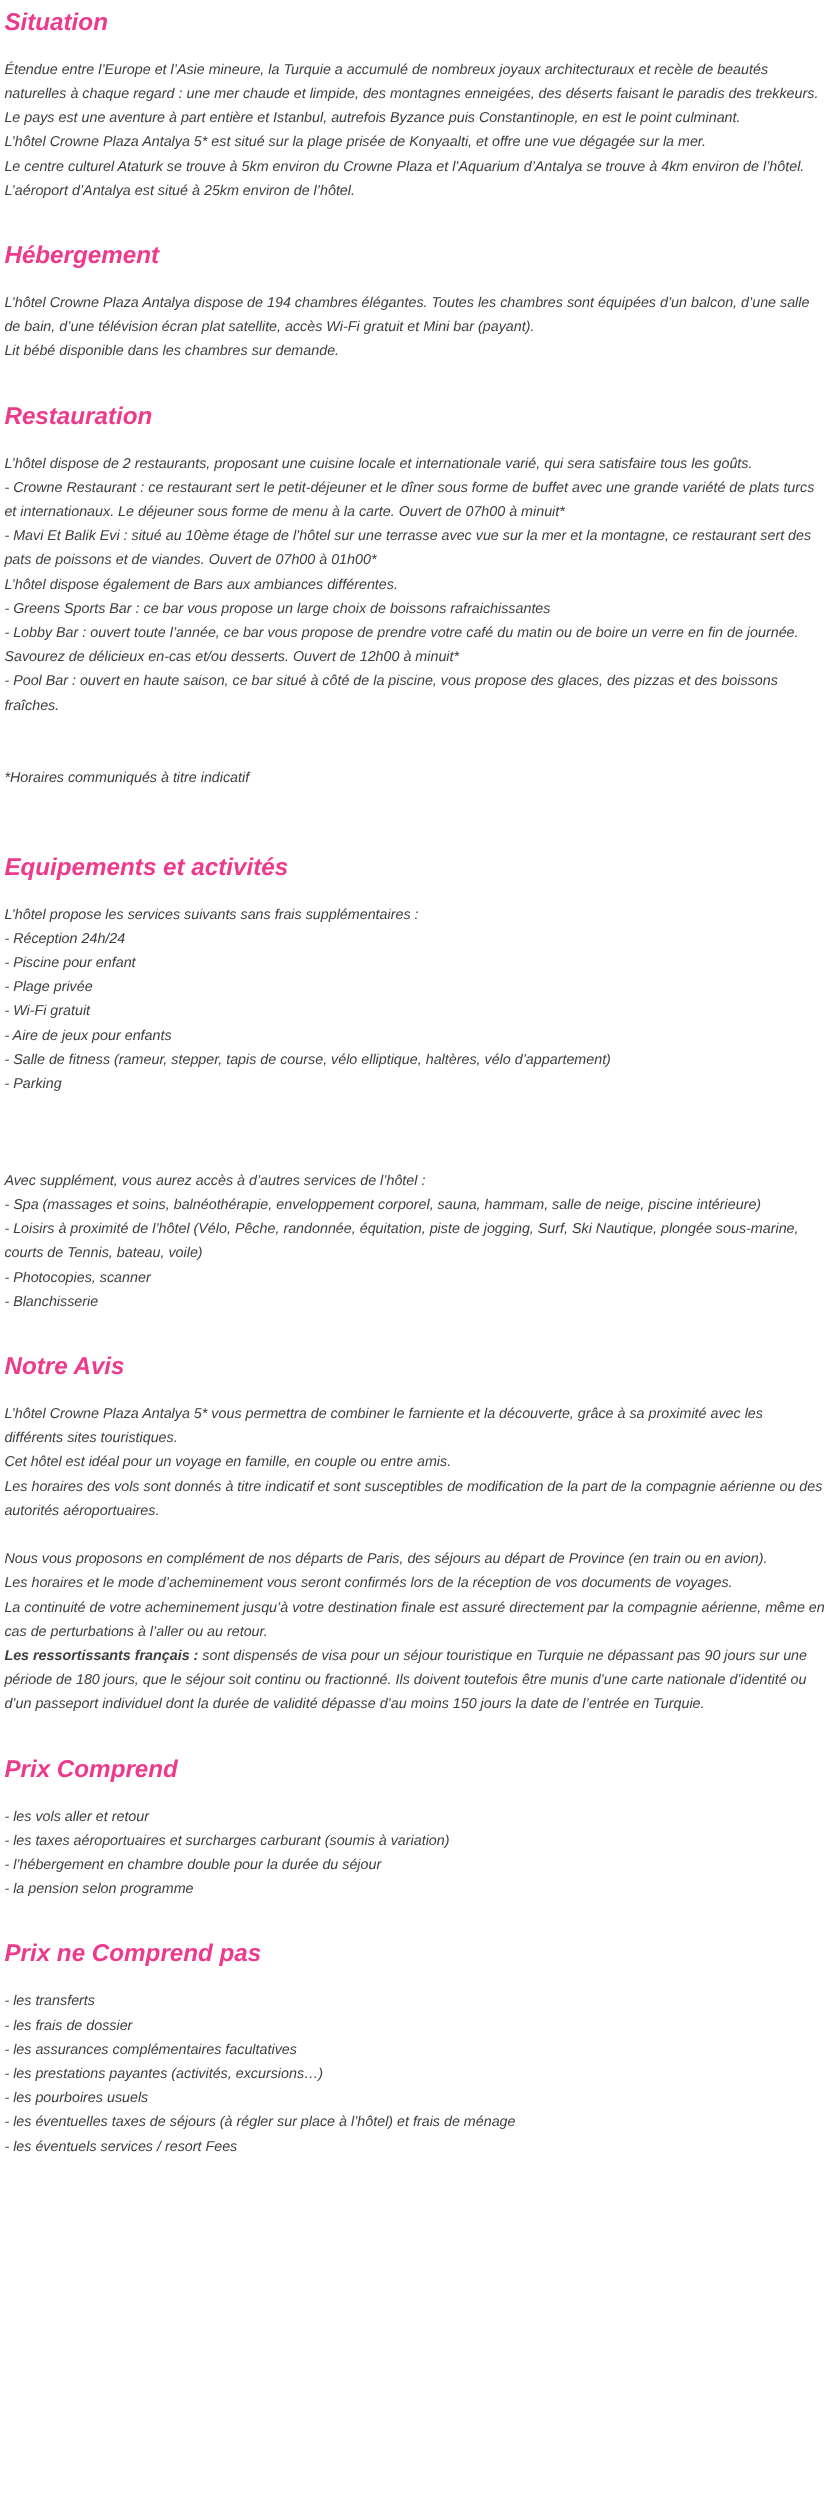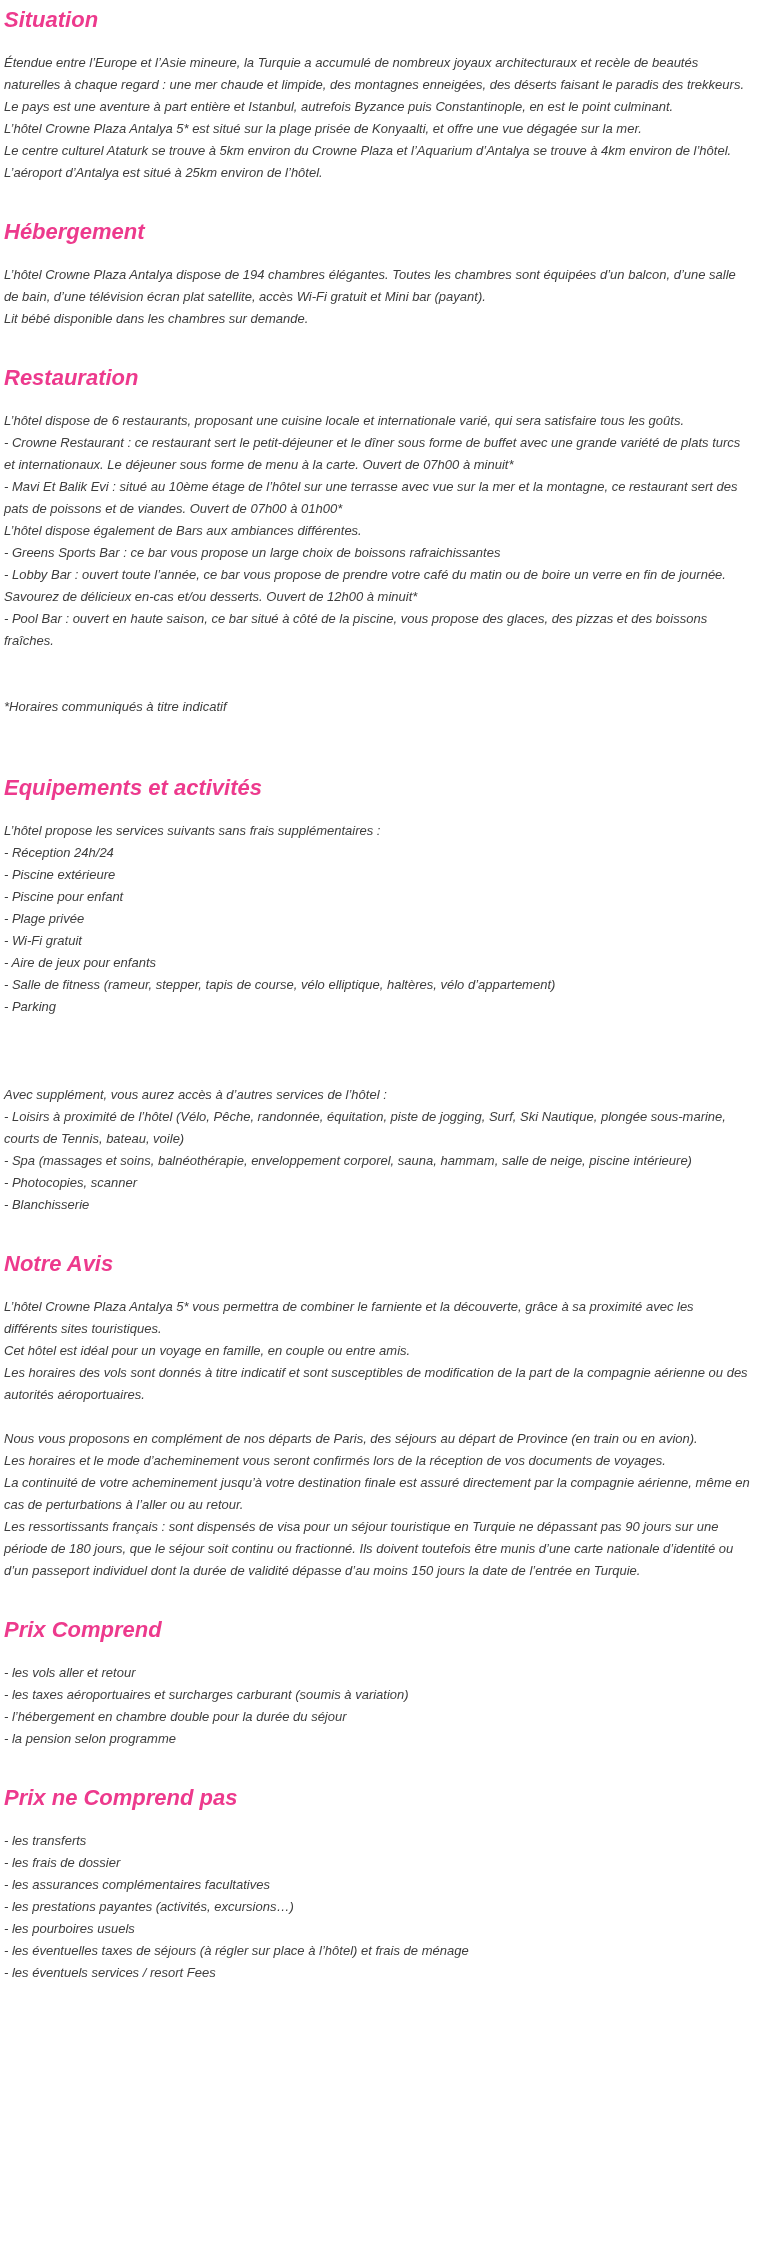--- a/index.html
+++ b/index.html
@@ -28,21 +28,21 @@
     font-weight: 700;
     font-style: italic;
     margin: 34px 0 18px 0;
   }
   .doc-section:first-child .heading { margin-top: 0; }
   .line {
     margin: 0;
     min-height: 22px;
     white-space: pre-wrap;
   }
-  .lead { font-weight: 400; }
+  .lead { font-weight: 700; }
 </style>
 </head>
 <body>
 
 <div class="page">
 
   <section class="doc-section">
     <h2 class="heading">Situation</h2>
     <div class="body">
         <p class="line">Étendue entre l’Europe et l’Asie mineure, la Turquie a accumulé de nombreux joyaux architecturaux et recèle de beautés naturelles à chaque regard : une mer chaude et limpide, des montagnes enneigées, des déserts faisant le paradis des trekkeurs. Le pays est une aventure à part entière et Istanbul, autrefois Byzance puis Constantinople, en est le point culminant.</p>
@@ -55,52 +55,51 @@
     <h2 class="heading">Hébergement</h2>
     <div class="body">
         <p class="line">L’hôtel Crowne Plaza Antalya dispose de 194 chambres élégantes. Toutes les chambres sont équipées d’un balcon, d’une salle de bain, d’une télévision écran plat satellite, accès Wi-Fi gratuit et Mini bar (payant).</p>
         <p class="line">Lit bébé disponible dans les chambres sur demande.</p>
       </div>
   </section>
 
   <section class="doc-section">
     <h2 class="heading">Restauration</h2>
     <div class="body">
-        <p class="line">L’hôtel dispose de 6 restaurants, proposant une cuisine locale et internationale varié, qui sera satisfaire tous les goûts.</p>
+        <p class="line">L’hôtel dispose de 2 restaurants, proposant une cuisine locale et internationale varié, qui sera satisfaire tous les goûts.</p>
         <p class="line">- Crowne Restaurant : ce restaurant sert le petit-déjeuner et le dîner sous forme de buffet avec une grande variété de plats turcs et internationaux. Le déjeuner sous forme de menu à la carte. Ouvert de 07h00 à minuit*</p>
         <p class="line">- Mavi Et Balik Evi : situé au 10ème étage de l’hôtel sur une terrasse avec vue sur la mer et la montagne, ce restaurant sert des pats de poissons et de viandes. Ouvert de 07h00 à 01h00*</p>
         <p class="line">L’hôtel dispose également de Bars aux ambiances différentes.</p>
         <p class="line">- Greens Sports Bar : ce bar vous propose un large choix de boissons rafraichissantes</p>
         <p class="line">- Lobby Bar : ouvert toute l’année, ce bar vous propose de prendre votre café du matin ou de boire un verre en fin de journée. Savourez de délicieux en-cas et/ou desserts. Ouvert de 12h00 à minuit*</p>
         <p class="line">- Pool Bar : ouvert en haute saison, ce bar situé à côté de la piscine, vous propose des glaces, des pizzas et des boissons fraîches.</p>
         <p class="line blank"></p>
         <p class="line blank"></p>
         <p class="line">*Horaires communiqués à titre indicatif</p>
         <p class="line blank"></p>
       </div>
   </section>
 
   <section class="doc-section">
     <h2 class="heading">Equipements et activités</h2>
     <div class="body">
         <p class="line">L’hôtel propose les services suivants sans frais supplémentaires :</p>
         <p class="line">- Réception 24h/24</p>
-        <p class="line">- Piscine extérieure</p>
         <p class="line">- Piscine pour enfant</p>
         <p class="line">- Plage privée</p>
         <p class="line">- Wi-Fi gratuit</p>
         <p class="line">- Aire de jeux pour enfants</p>
         <p class="line">- Salle de fitness (rameur, stepper, tapis de course, vélo elliptique, haltères, vélo d’appartement)</p>
         <p class="line">- Parking</p>
         <p class="line blank"></p>
         <p class="line blank"></p>
         <p class="line blank"></p>
         <p class="line">Avec supplément, vous aurez accès à d’autres services de l’hôtel :</p>
+        <p class="line">- Spa (massages et soins, balnéothérapie, enveloppement corporel, sauna, hammam, salle de neige, piscine intérieure)</p>
         <p class="line">- Loisirs à proximité de l’hôtel (Vélo, Pêche, randonnée, équitation, piste de jogging, Surf, Ski Nautique, plongée sous-marine, courts de Tennis, bateau, voile)</p>
-        <p class="line">- Spa (massages et soins, balnéothérapie, enveloppement corporel, sauna, hammam, salle de neige, piscine intérieure)</p>
         <p class="line">- Photocopies, scanner</p>
         <p class="line">- Blanchisserie</p>
       </div>
   </section>
 
   <section class="doc-section">
     <h2 class="heading">Notre Avis</h2>
     <div class="body">
         <p class="line">L’hôtel Crowne Plaza Antalya 5* vous permettra de combiner le farniente et la découverte, grâce à sa proximité avec les différents sites touristiques.</p>
         <p class="line">Cet hôtel est idéal pour un voyage en famille, en couple ou entre amis.</p>

